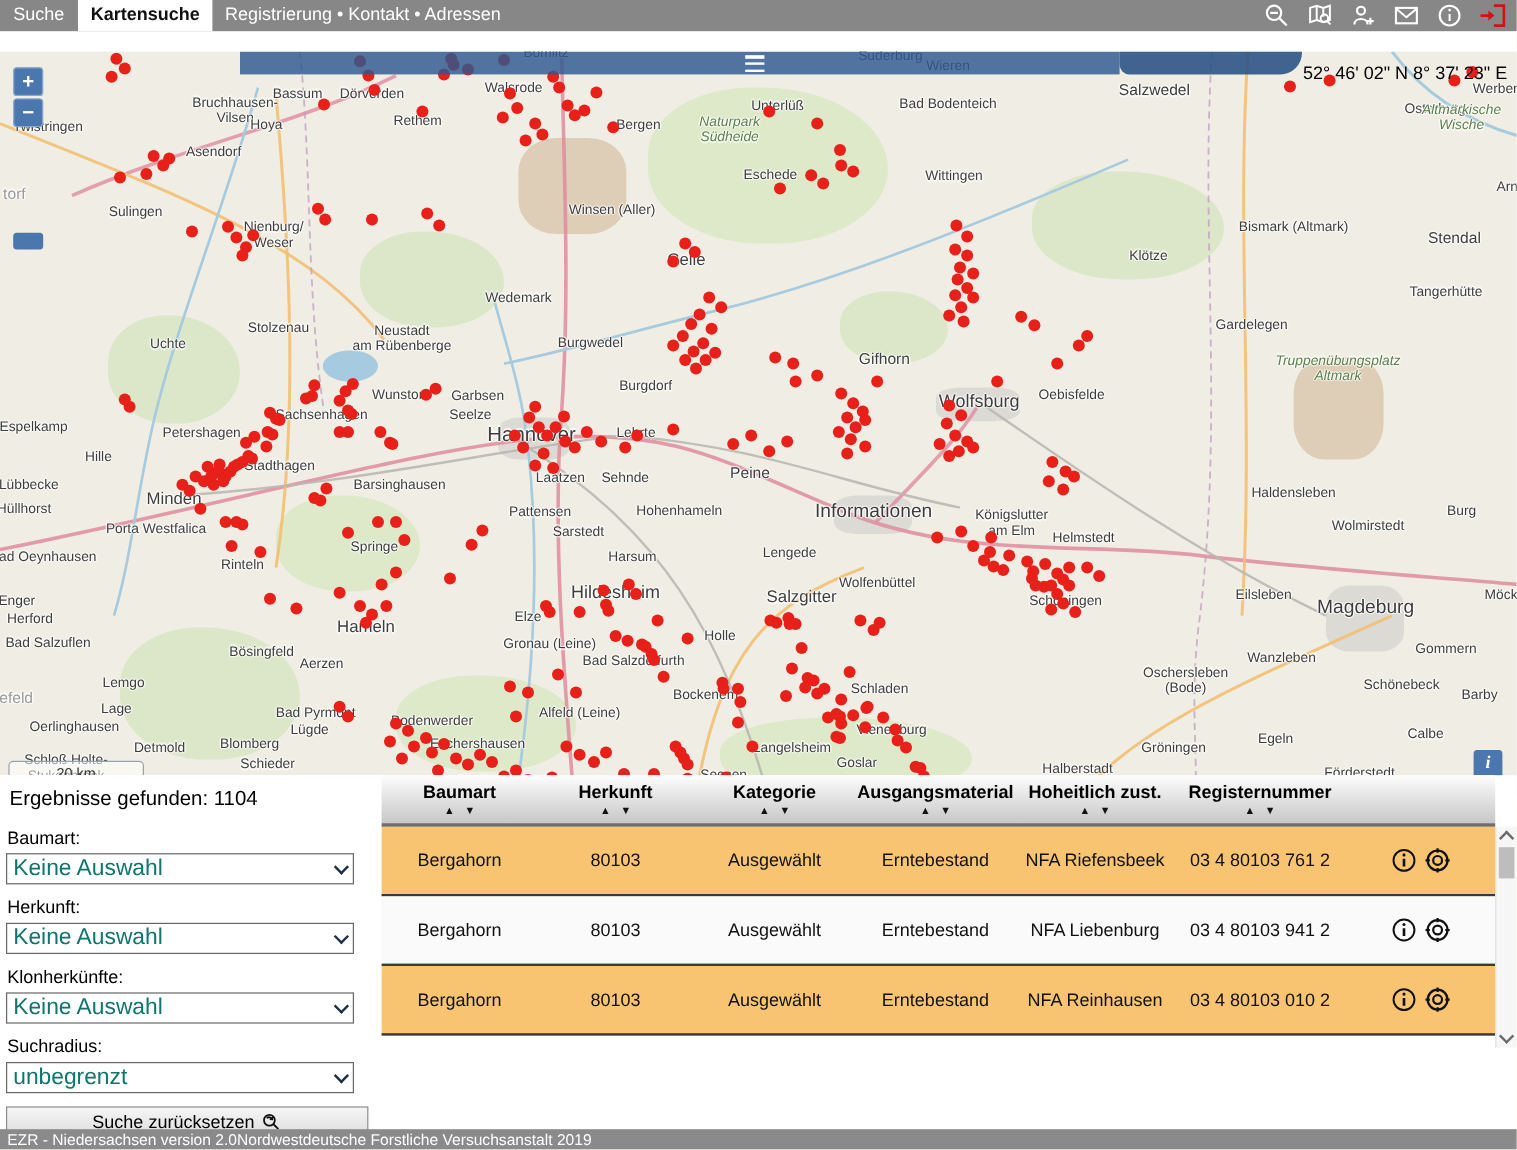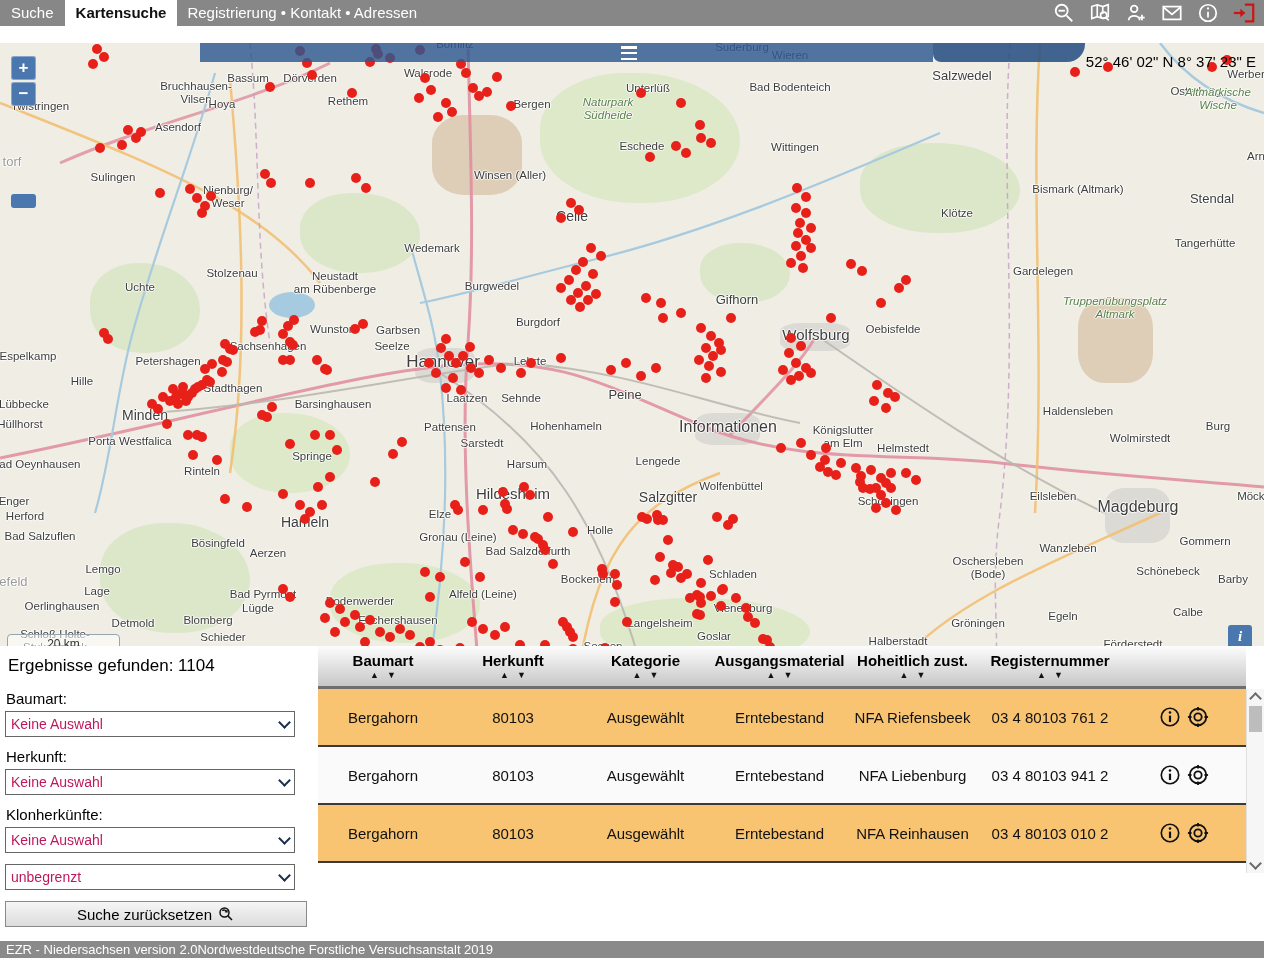--- a/index.html
+++ b/index.html
@@ -54,21 +54,21 @@
             color:#fff;border-radius:3px;font-size:15px;font-style:italic;font-weight:bold;
             font-family:"Liberation Serif",serif;text-align:center;line-height:23px;cursor:pointer;}
 
   
   #bottom{position:absolute;left:0;top:646px;width:1264px;height:295px;background:#fff;}
   #left-panel{position:absolute;left:0;top:0;width:318px;height:295px;background:#fff;}
   #results-title{font-size:17px;color:#000;margin:10px 0 14px 8px;}
   .f-label{font-size:15px;color:#000;margin:0 0 4px 6px;}
   .selbox{width:288px;height:24px;border:1px solid #666;background:#fff;margin:0 0 11px 5px;
           display:flex;align-items:center;cursor:pointer;}
-  .selbox .val{flex:1;font-size:14px;padding-left:5px;color:#be185d;
+  .selbox .val{flex:1;font-size:19px;padding-left:5px;color:#0f766e;
                overflow:hidden;white-space:nowrap;}
   .selbox .arr{width:19px;height:22px;display:flex;align-items:center;justify-content:center;}
   .selbox .arr:after{content:"";width:7px;height:7px;border-right:2px solid #1c2e4a;
                      border-bottom:2px solid #1c2e4a;transform:rotate(45deg);margin-top:-4px;}
   #reset-btn{width:300px;height:24px;margin-left:5px;margin-top:3px;border:1px solid #8a8a8a;
              background:linear-gradient(#f6f6f6,#dcdcdc);font-size:15px;color:#000;
              display:flex;align-items:center;justify-content:center;gap:5px;cursor:pointer;}
 
   
   #table-area{position:absolute;left:318px;top:0;width:928px;}
@@ -701,20 +701,21 @@
         <div class="f-label">Herkunft:</div>
         <div class="selbox">
           <span class="val">Keine Auswahl</span>
           <span class="arr"></span>
         </div>
         <div class="f-label">Klonherkünfte:</div>
         <div class="selbox">
           <span class="val">Keine Auswahl</span>
           <span class="arr"></span>
         </div>
+        <div class="f-label">Suchradius:</div>
         <div class="selbox">
           <span class="val">unbegrenzt</span>
           <span class="arr"></span>
         </div>
       </div>
     <div id="reset-btn">
       <span>Suche zurücksetzen</span>
       <svg width="18" height="18" viewBox="0 0 24 24" fill="none" stroke="#111" stroke-width="2">
         <circle cx="10" cy="10" r="6"></circle>
           <line x1="14.5" y1="14.5" x2="20" y2="20"></line>

